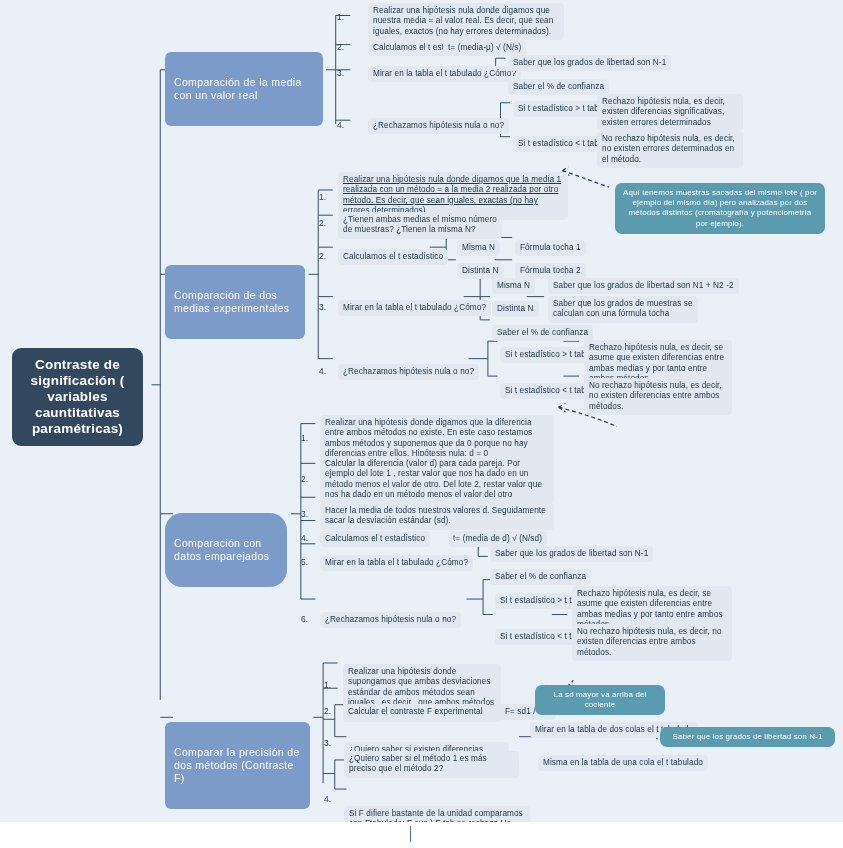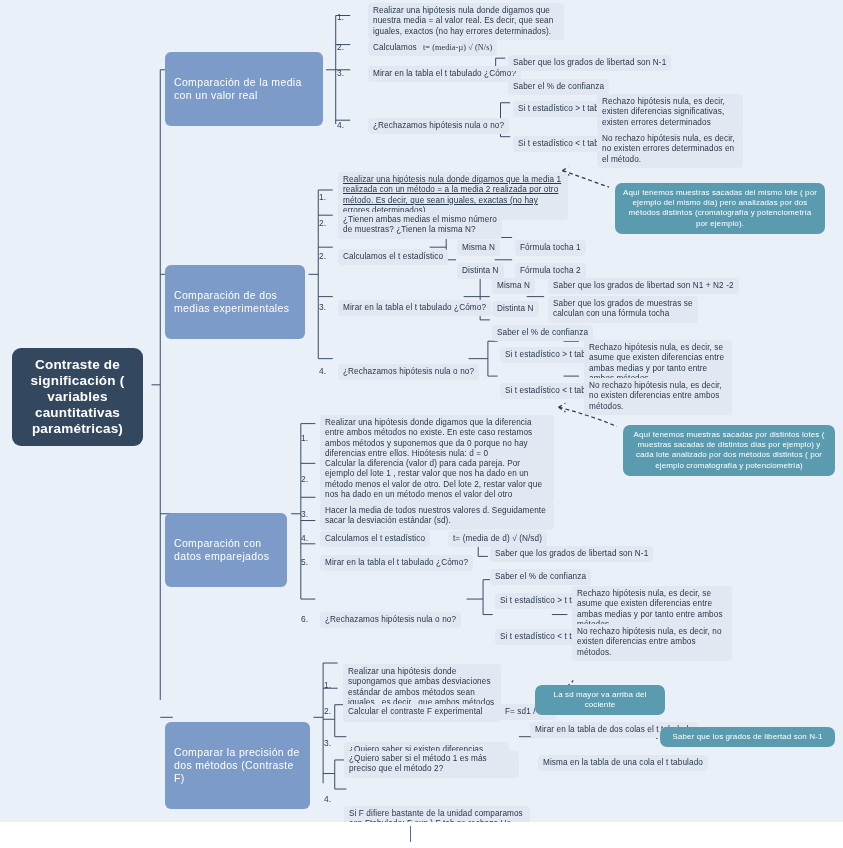--- a/index.html
+++ b/index.html
@@ -234,21 +234,21 @@
 
   <div class="num" style="left:337px; top:12px;"><span>1.</span></div>
   <div class="chip" style="left:368px; top:3px; width:196px;">
     <span>Realizar una hipótesis nula donde digamos que nuestra media = al valor real. Es decir, que sean iguales, exactos (no hay errores determinados).</span>
   </div>
 
   <div class="num" style="left:337px; top:42px;"><span>2.</span></div>
   <div class="chip" style="left:368px; top:40px;">
     <span>Calculamos el t estadístico</span>
   </div>
-  <div class="chip" style="left:418px; top:40px;font-family:Liberation Serif, serif;">
+  <div class="chip" style="left:443px; top:40px;">
     <span>t= (media-µ) √ (N/s)</span>
   </div>
 
   <div class="num" style="left:337px; top:68px;"><span>3.</span></div>
   <div class="chip" style="left:368px; top:66px;">
     <span>Mirar en la tabla el t tabulado ¿Cómo?</span>
   </div>
   <div class="chip" style="left:508px; top:55px;">
     <span>Saber que los grados de libertad son N-1</span>
   </div>
@@ -334,21 +334,21 @@
   <div class="chip" style="left:584px; top:340px; width:148px;">
     <span>Rechazo hipótesis nula, es decir, se asume que existen diferencias entre ambas medias y por tanto entre ambos métodos.</span>
   </div>
   <div class="chip" style="left:500px; top:383px;">
     <span>Si t estadístico &lt; t tabulado</span>
   </div>
   <div class="chip" style="left:584px; top:378px; width:148px;">
     <span>No rechazo hipótesis nula, es decir, no existen diferencias entre ambos métodos.</span>
   </div>
 
-  <div class="branch-label" style="left:165px; top:513px; width:122px;">
+  <div class="branch-label" style="left:165px; top:513px; width:122px;border-radius:17px;">
     <span>Comparación con datos emparejados</span>
   </div>
 
   <div class="num" style="left:301px; top:433px;"><span>1.</span></div>
   <div class="chip" style="left:320px; top:415px; width:234px;">
     <span>Realizar una hipótesis donde digamos que la diferencia entre ambos métodos no existe. En este caso restamos ambos métodos y suponemos que da 0 porque no hay diferencias entre ellos. Hipótesis nula: d = 0</span>
   </div>
 
   <div class="num" style="left:301px; top:474px;"><span>2.</span></div>
   <div class="chip" style="left:320px; top:456px; width:234px;">
@@ -428,23 +428,20 @@
   </div>
 
   <div class="num" style="left:324px; top:794px;"><span>4.</span></div>
   <div class="chip" style="left:344px; top:806px; width:186px;">
     <span>Si F difiere bastante de la unidad comparamos con Ftabulado: F exp ) F tab se rechaza Ho</span>
   </div>
 
   <div class="callout" style="left:615px; top:183px; width:210px;">
     <span>Aquí tenemos muestras sacadas del mismo lote ( por ejemplo del mismo día) pero analizadas por dos métodos distintos (cromatografía y potenciometría por ejemplo).</span>
   </div>
-  <div class="callout" style="left:623px; top:425px; width:212px;">
-    <span>Aquí tenemos muestras sacadas por distintos lotes ( muestras sacadas de distintos días por ejemplo) y cada lote analizado por dos métodos distintos ( por ejemplo cromatografía y potenciometría)</span>
-  </div>
   <div class="callout" style="left:535px; top:685px; width:130px;">
     <span>La sd mayor va arriba del cociente</span>
   </div>
   <div class="callout" style="left:660px; top:727px; width:175px;">
     <span>Saber que los grados de libertad son N-1</span>
   </div>
 
 </div>
 
 <div id="bottomstrip">

